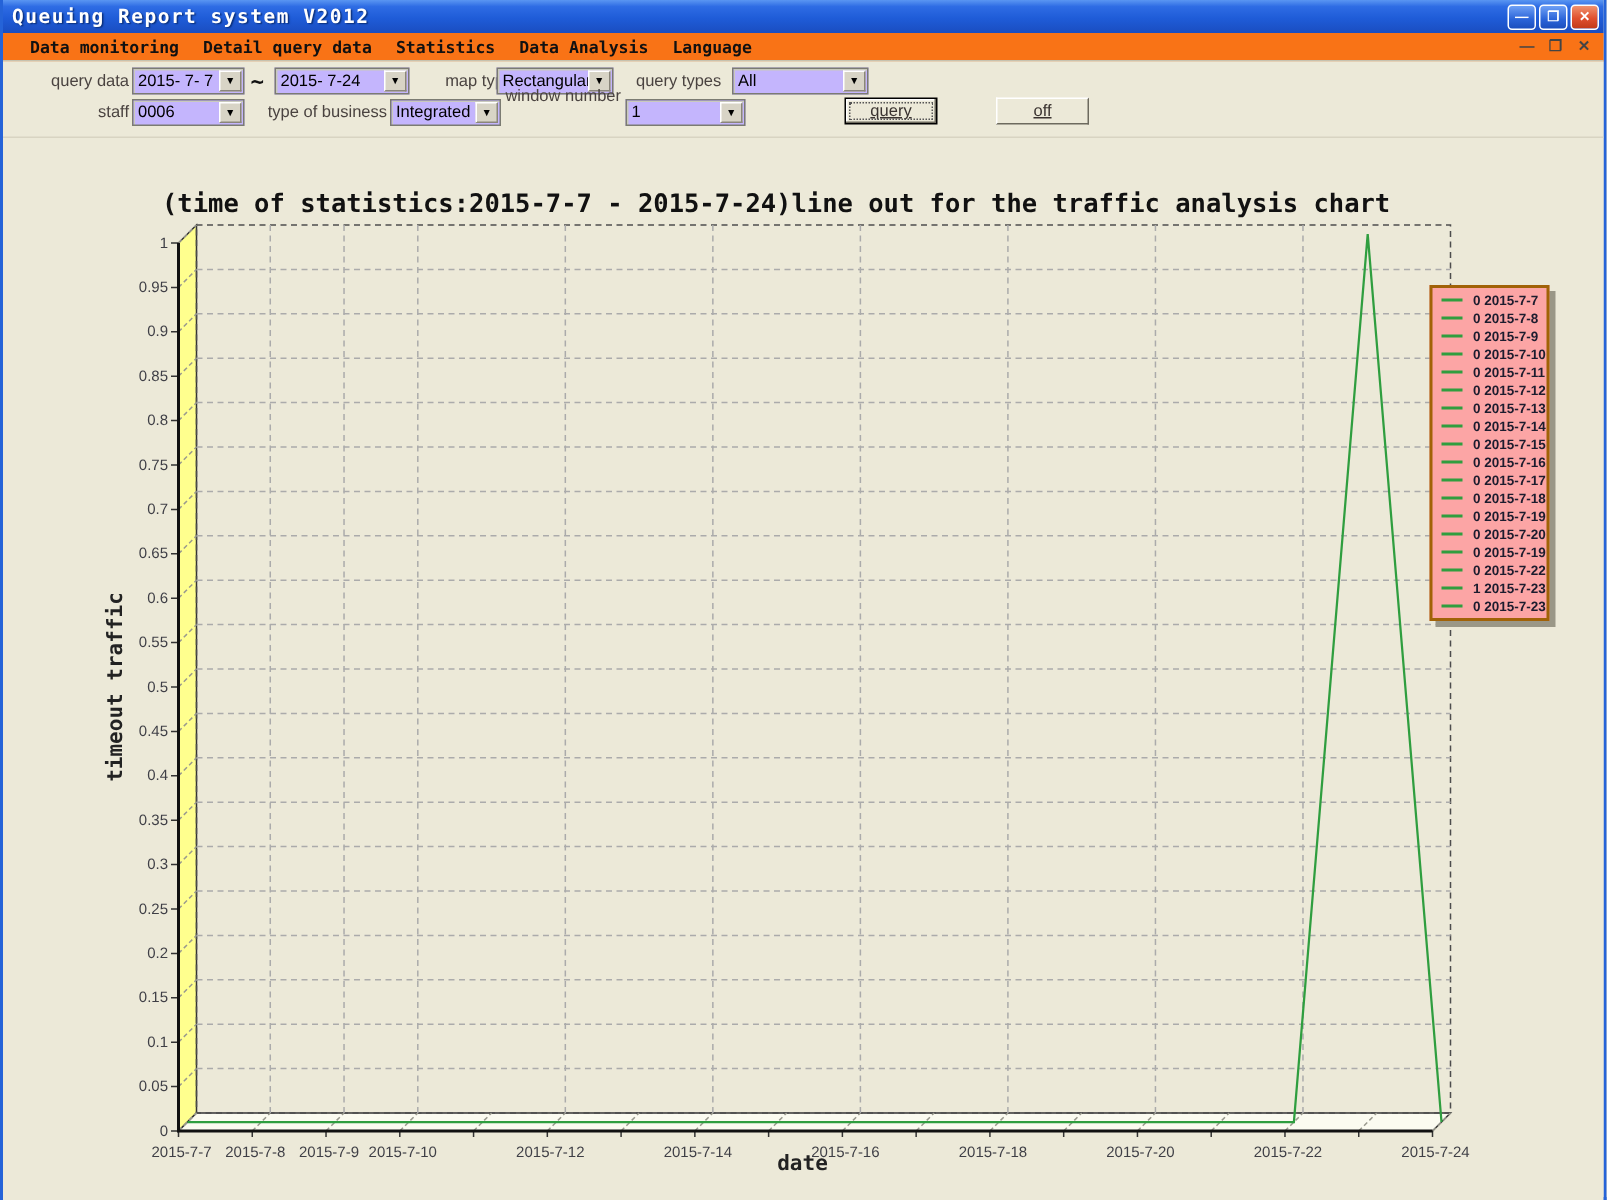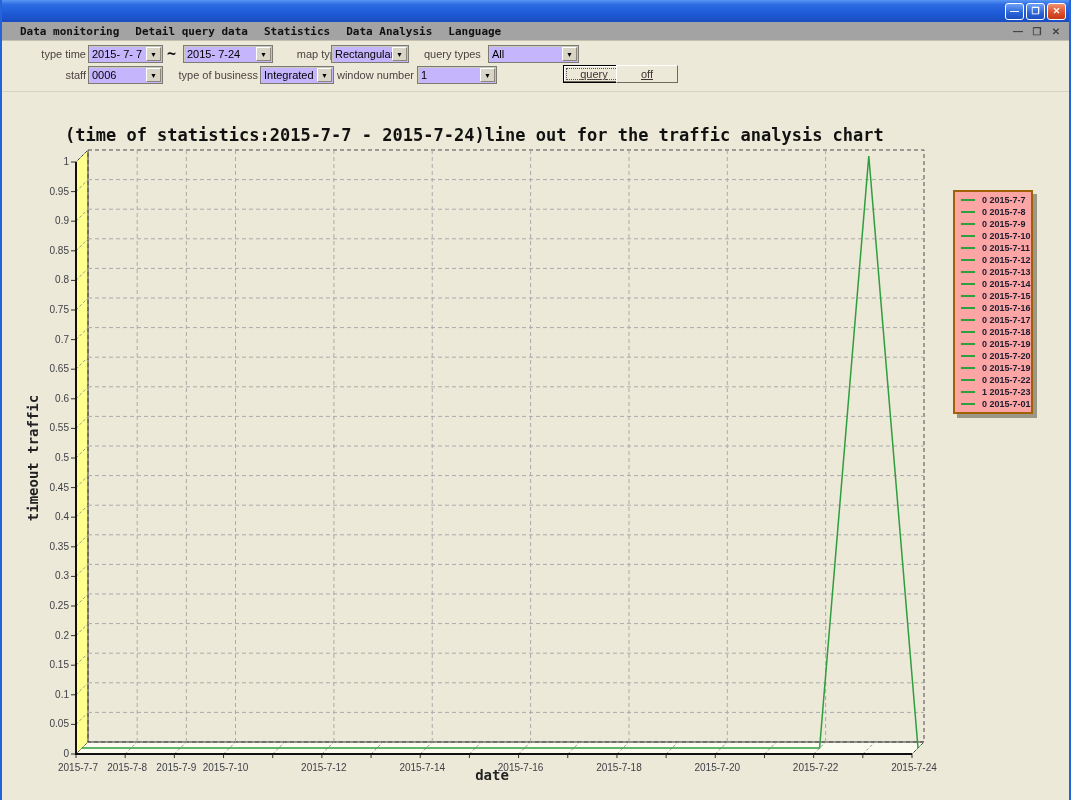--- a/index.html
+++ b/index.html
@@ -8,52 +8,53 @@
   .window { position:absolute; inset:0; border-left:2px solid #2563d8; border-right:2px solid #2563d8; border-bottom:2px solid #2563d8; background:#ece9d8; }
 
   
   .titlebar { height:22px; background:linear-gradient(180deg,#5a96f2 0%,#2e6ce4 20%,#1f5cd8 55%,#1a4dc0 100%); display:flex; align-items:center; padding-left:6px; }
   .titlebar .title { color:#fff; font:bold 13px "DejaVu Sans Mono", monospace; text-shadow:1px 1px 1px #0a2f7a; letter-spacing:1px; }
   .tb-buttons { margin-left:auto; display:flex; gap:2px; padding-right:3px; }
   .tb-btn { width:19px; height:17px; border-radius:3px; border:1px solid #fff; color:#fff; font:bold 9px "Liberation Sans", sans-serif; display:flex; align-items:center; justify-content:center; background:linear-gradient(180deg,#6ea0f5,#2a63d8 60%,#1c4fbe); cursor:default; }
   .tb-btn.close { background:linear-gradient(180deg,#f0926e,#e0502e 55%,#c23a18); }
 
   
-  .menubar { height:19px; background:#a3a3a3; border-bottom:1px solid #c6c2b0; display:flex; align-items:center; padding-left:18px; gap:16px; position:relative; }
+  .menubar { height:19px; background:#f97316; border-bottom:1px solid #c6c2b0; display:flex; align-items:center; padding-left:18px; gap:16px; position:relative; }
   .menu-item { font:bold 11px "DejaVu Sans Mono", monospace; color:#111; white-space:nowrap; }
   .mdi-controls { position:absolute; right:6px; top:2px; display:flex; gap:5px; }
   .mdi-btn { width:14px; height:14px; color:#444; font:bold 10px "Liberation Sans", sans-serif; display:flex; align-items:center; justify-content:center; }
 
   
   .toolbar { position:relative; height:51px; background:#ece9d8; border-bottom:1px solid #d8d4c2; }
   .tlabel { position:absolute; font:11px "Liberation Sans", sans-serif; color:#4a4340; height:17px; line-height:17px; white-space:nowrap; }
   .tlabel.r { text-align:right; }
   .combo { position:absolute; height:18px; background:#c4b5fd; border:1px solid #7b7b72; box-shadow:inset 1px 1px 0 #c9c9bd; }
   .combo .ct { position:absolute; left:3px; top:2px; right:16px; font:11px "Liberation Sans", sans-serif; color:#000; white-space:nowrap; overflow:hidden; }
   .combo .ca { position:absolute; right:1px; top:1px; bottom:1px; width:15px; background:#d8d4c6; border:1px solid; border-color:#fff #8a867a #8a867a #fff; font-size:7px; color:#000; display:flex; align-items:center; justify-content:center; }
   .tilde { position:absolute; font:bold 15px "DejaVu Sans Mono", monospace; color:#111; }
   .tbtn { position:absolute; height:18px; background:#ece9d8; border:1px solid; border-color:#fff #6d6a5e #6d6a5e #fff; font:11px "Liberation Sans", sans-serif; color:#3a3330; text-align:center; line-height:16px;text-decoration:underline; }
   .tbtn.default { border:1px solid #000; outline:1px dotted #555; outline-offset:-4px; box-shadow:inset -1px -1px 0 #6d6a5e, inset 1px 1px 0 #fff; }
 
   
-  .chart-region { position:relative; height:708px; background:#ece9d8; }
+  .chart-region { position:relative; height:708px; background:#ece9d8;padding-left:43px; }
   svg text { user-select:none; }
 
   
   .legend { position:absolute; left:951px; top:98px; width:80px; background:#fca5a5; border:2px solid #a16207; box-shadow:4px 4px 0 0 #9a9787; padding:2px 0; list-style:none; }
   .legend li { height:12px; display:flex; align-items:center; }
   .legend .sw { display:inline-block; width:14px; height:2px; margin:0 7px 0 6px; }
   .legend .lt { font:bold 9px "Liberation Sans", sans-serif; color:#1c1c2e; letter-spacing:0; }
 </style>
 </head>
 <body>
 
 <div class="window">
 
   <div class="titlebar">
+    <span class="title">Queuing Report system V2012</span>
     <span class="tb-buttons">
       <span class="tb-btn">—</span>
       <span class="tb-btn">❐</span>
       <span class="tb-btn close">✕</span>
     </span>
   </div>
 
   <div class="menubar">
     <span class="menu-item">Data monitoring</span>
     <span class="menu-item">Detail query data</span>
@@ -62,21 +63,21 @@
     <span class="menu-item">Language</span>
     <span class="mdi-controls">
       <span class="mdi-btn">—</span>
       <span class="mdi-btn">❐</span>
       <span class="mdi-btn">✕</span>
     </span>
   </div>
 
   <div class="toolbar">
 
-    <span class="tlabel r" style="left:30px;top:5px;width:54px">type time</span>
+    <span class="tlabel r" style="left:30px;top:5px;width:54px">query data</span>
     <div class="combo" style="left:86px;top:4px;width:75px">
       <span class="ct">2015- 7- 7</span>
       <span class="ca">▼</span>
     </div>
     <span class="tilde" style="left:165px;top:4px">~</span>
     <div class="combo" style="left:181px;top:4px;width:90px">
       <span class="ct">2015- 7-24</span>
       <span class="ca">▼</span>
     </div>
     <span class="tlabel r" style="left:292px;top:5px;width:48px">map type</span>
@@ -93,27 +94,27 @@
     <span class="tlabel r" style="left:47px;top:26px;width:37px">staff</span>
     <div class="combo" style="left:86px;top:25px;width:75px">
       <span class="ct">0006</span>
       <span class="ca">▼</span>
     </div>
     <span class="tlabel r" style="left:168px;top:26px;width:88px">type of business</span>
     <div class="combo" style="left:258px;top:25px;width:74px">
       <span class="ct">Integrated Services</span>
       <span class="ca">▼</span>
     </div>
-    <span class="tlabel r" style="left:334px;top:26px;width:78px">window number</span>
+    <span class="tlabel r" style="left:334px;top:15px;width:78px">window number</span>
     <div class="combo" style="left:415px;top:25px;width:80px">
       <span class="ct">1</span>
       <span class="ca">▼</span>
     </div>
     <button class="tbtn default" style="left:561px;top:24px;width:62px">query</button>
-    <button class="tbtn" style="left:614px;top:24px;width:62px">off</button>
+    <button class="tbtn" style="left:662px;top:24px;width:62px">off</button>
   </div>
 
   <div class="chart-region">
     <svg id="plot" width="1071" height="708" viewBox="0 0 1071 708">
       <text x="63" y="49" font-family="DejaVu Sans Mono, monospace" font-size="17" font-weight="bold" fill="#111">(time of statistics:2015-7-7 -  2015-7-24)line out for the traffic analysis chart</text>
       <g id="g-chart">
           <polygon points="74,70 86,58 86,650 74,662" fill="#ffff8e" stroke="#333" stroke-width="1"></polygon>
           <polygon points="74,662 86,650 922,650 910,662" fill="#fbfbf0" stroke="#333" stroke-width="1"></polygon>
           <rect x="86" y="58" width="836" height="592" fill="none" stroke="#4d4d4d" stroke-dasharray="4 3" stroke-width="1"></rect>
           <line x1="74" y1="662" x2="86" y2="650" stroke="#9a9a8e" stroke-dasharray="3 2"></line>
@@ -324,18 +325,18 @@
         <li>
           <span class="sw" style="background: rgb(47, 158, 63);"></span>
           <span class="lt">0 2015-7-22</span>
         </li>
         <li>
           <span class="sw" style="background: rgb(47, 158, 63);"></span>
           <span class="lt">1 2015-7-23</span>
         </li>
         <li>
           <span class="sw" style="background: rgb(47, 158, 63);"></span>
-          <span class="lt">0 2015-7-01</span>
+          <span class="lt">0 2015-7-23</span>
         </li>
       </ul>
   </div>
 
 </div>
 
 </body></html>

